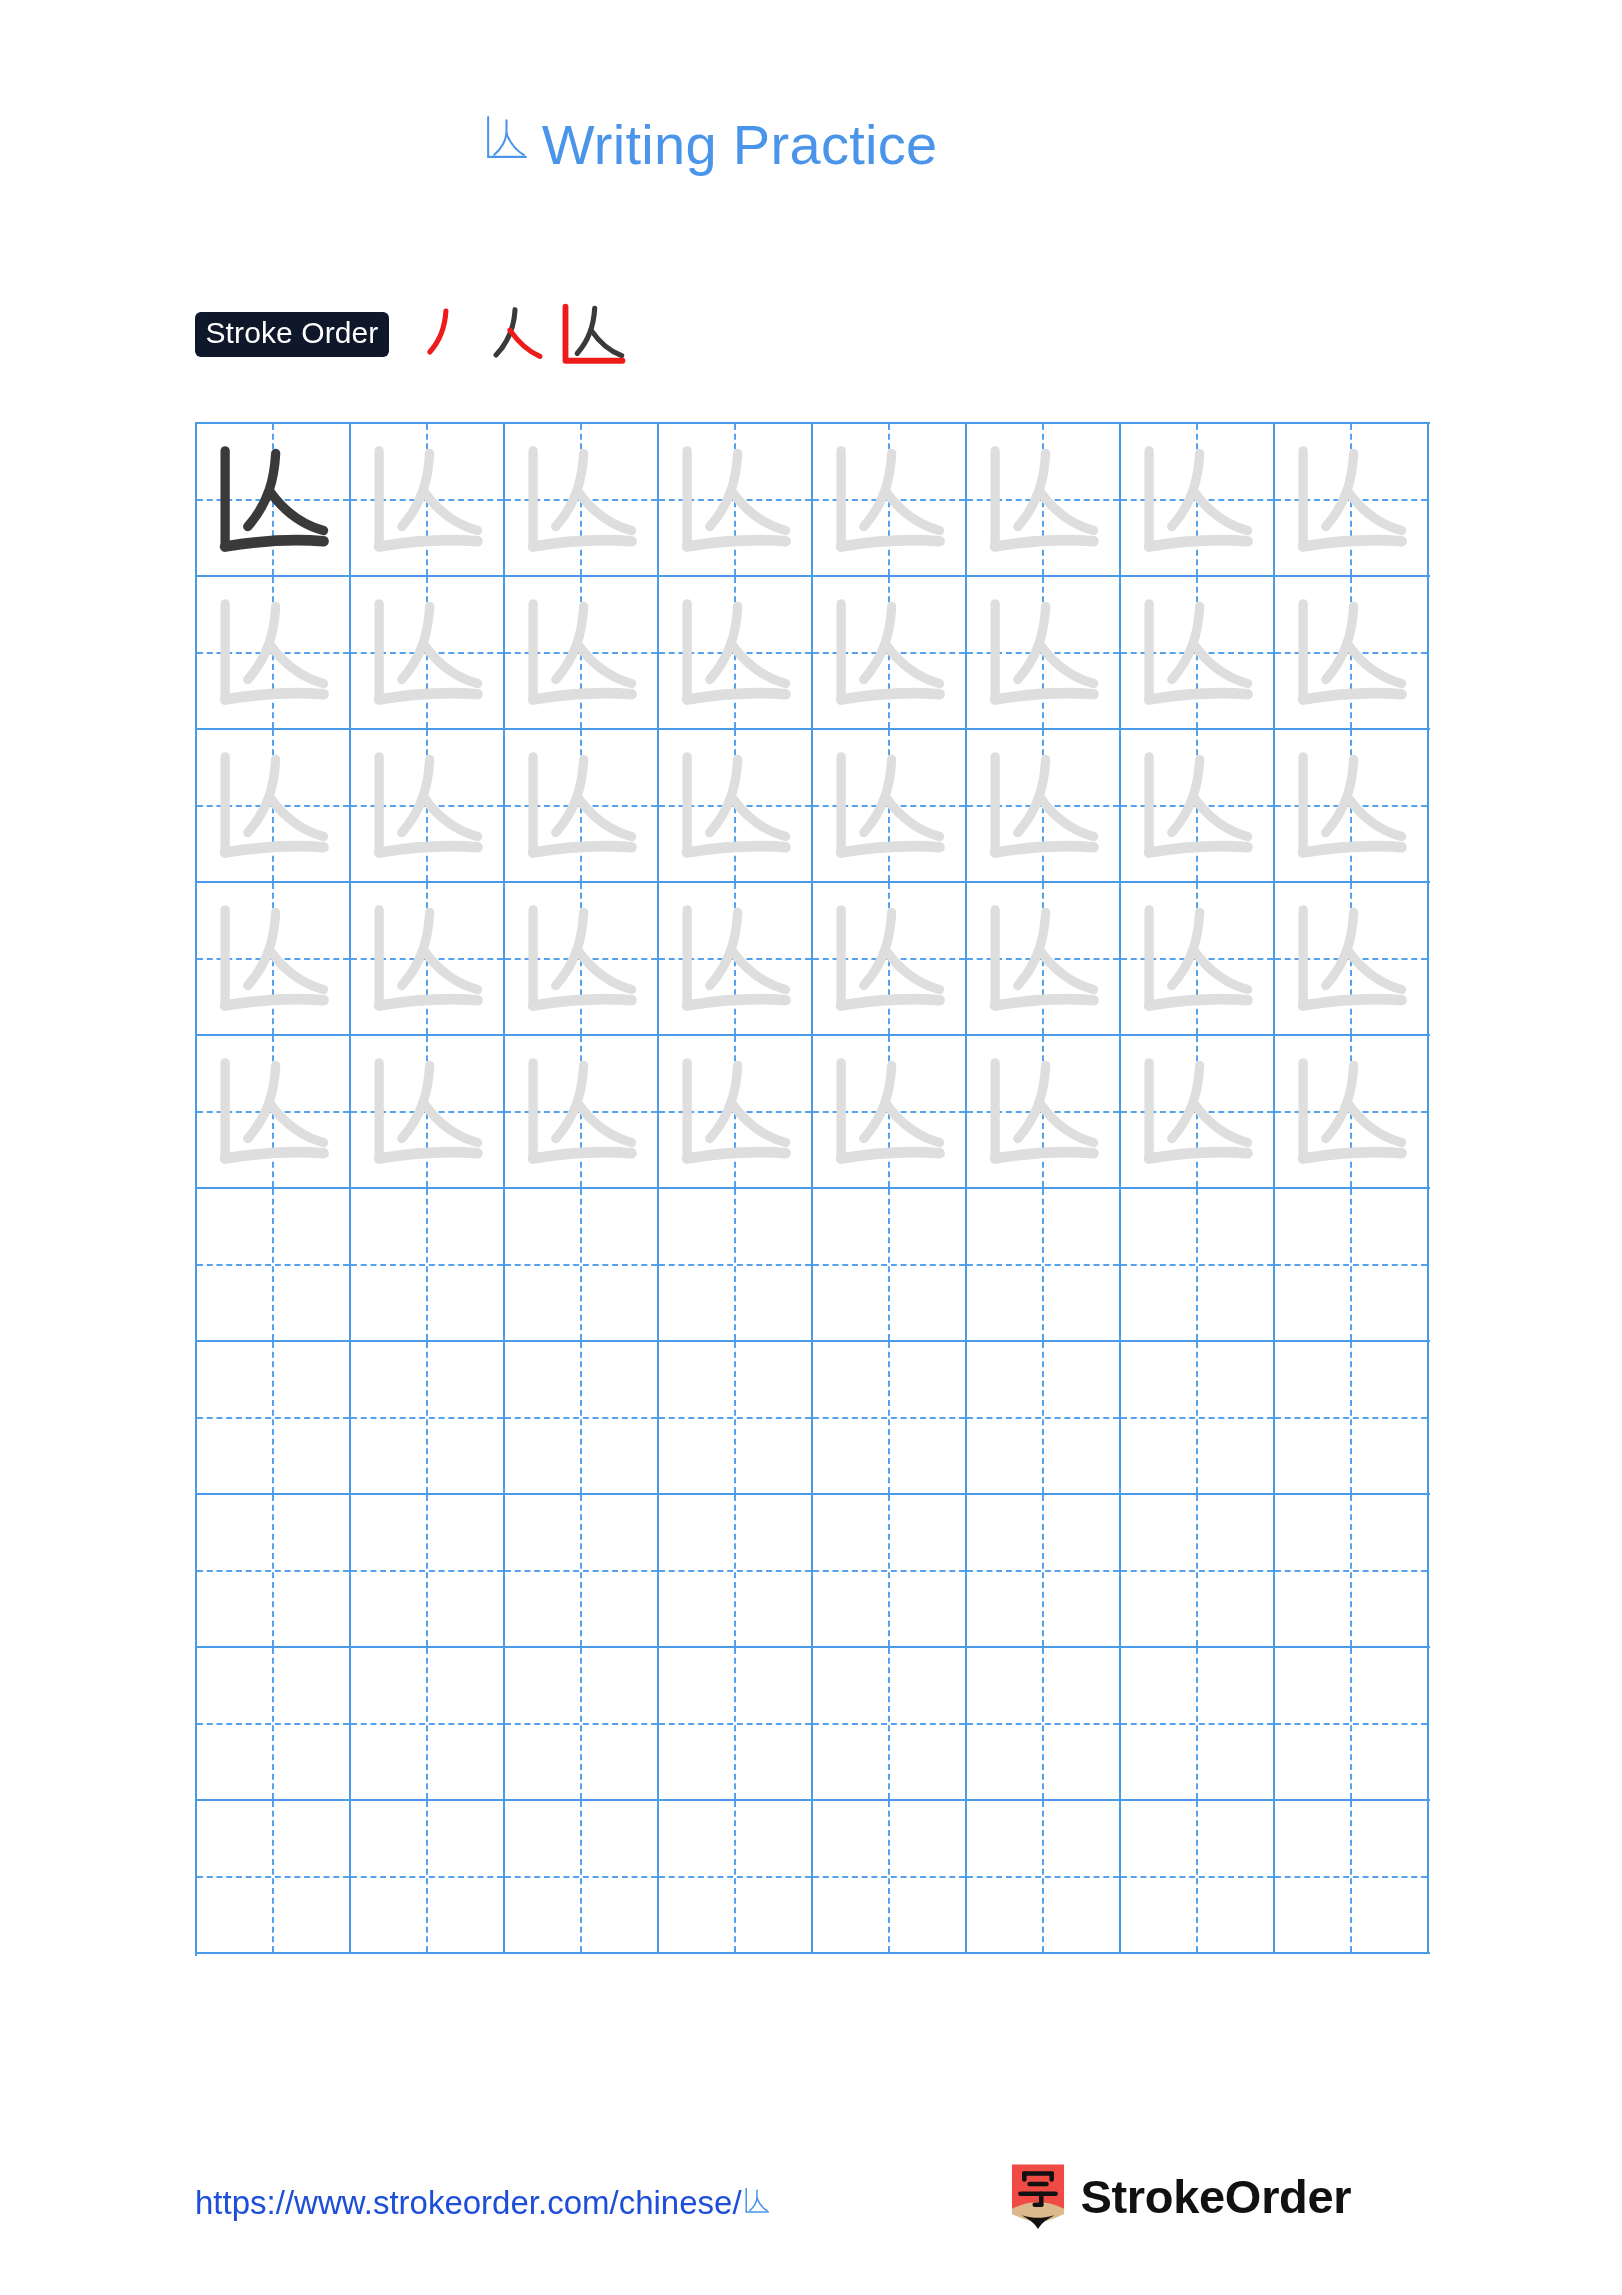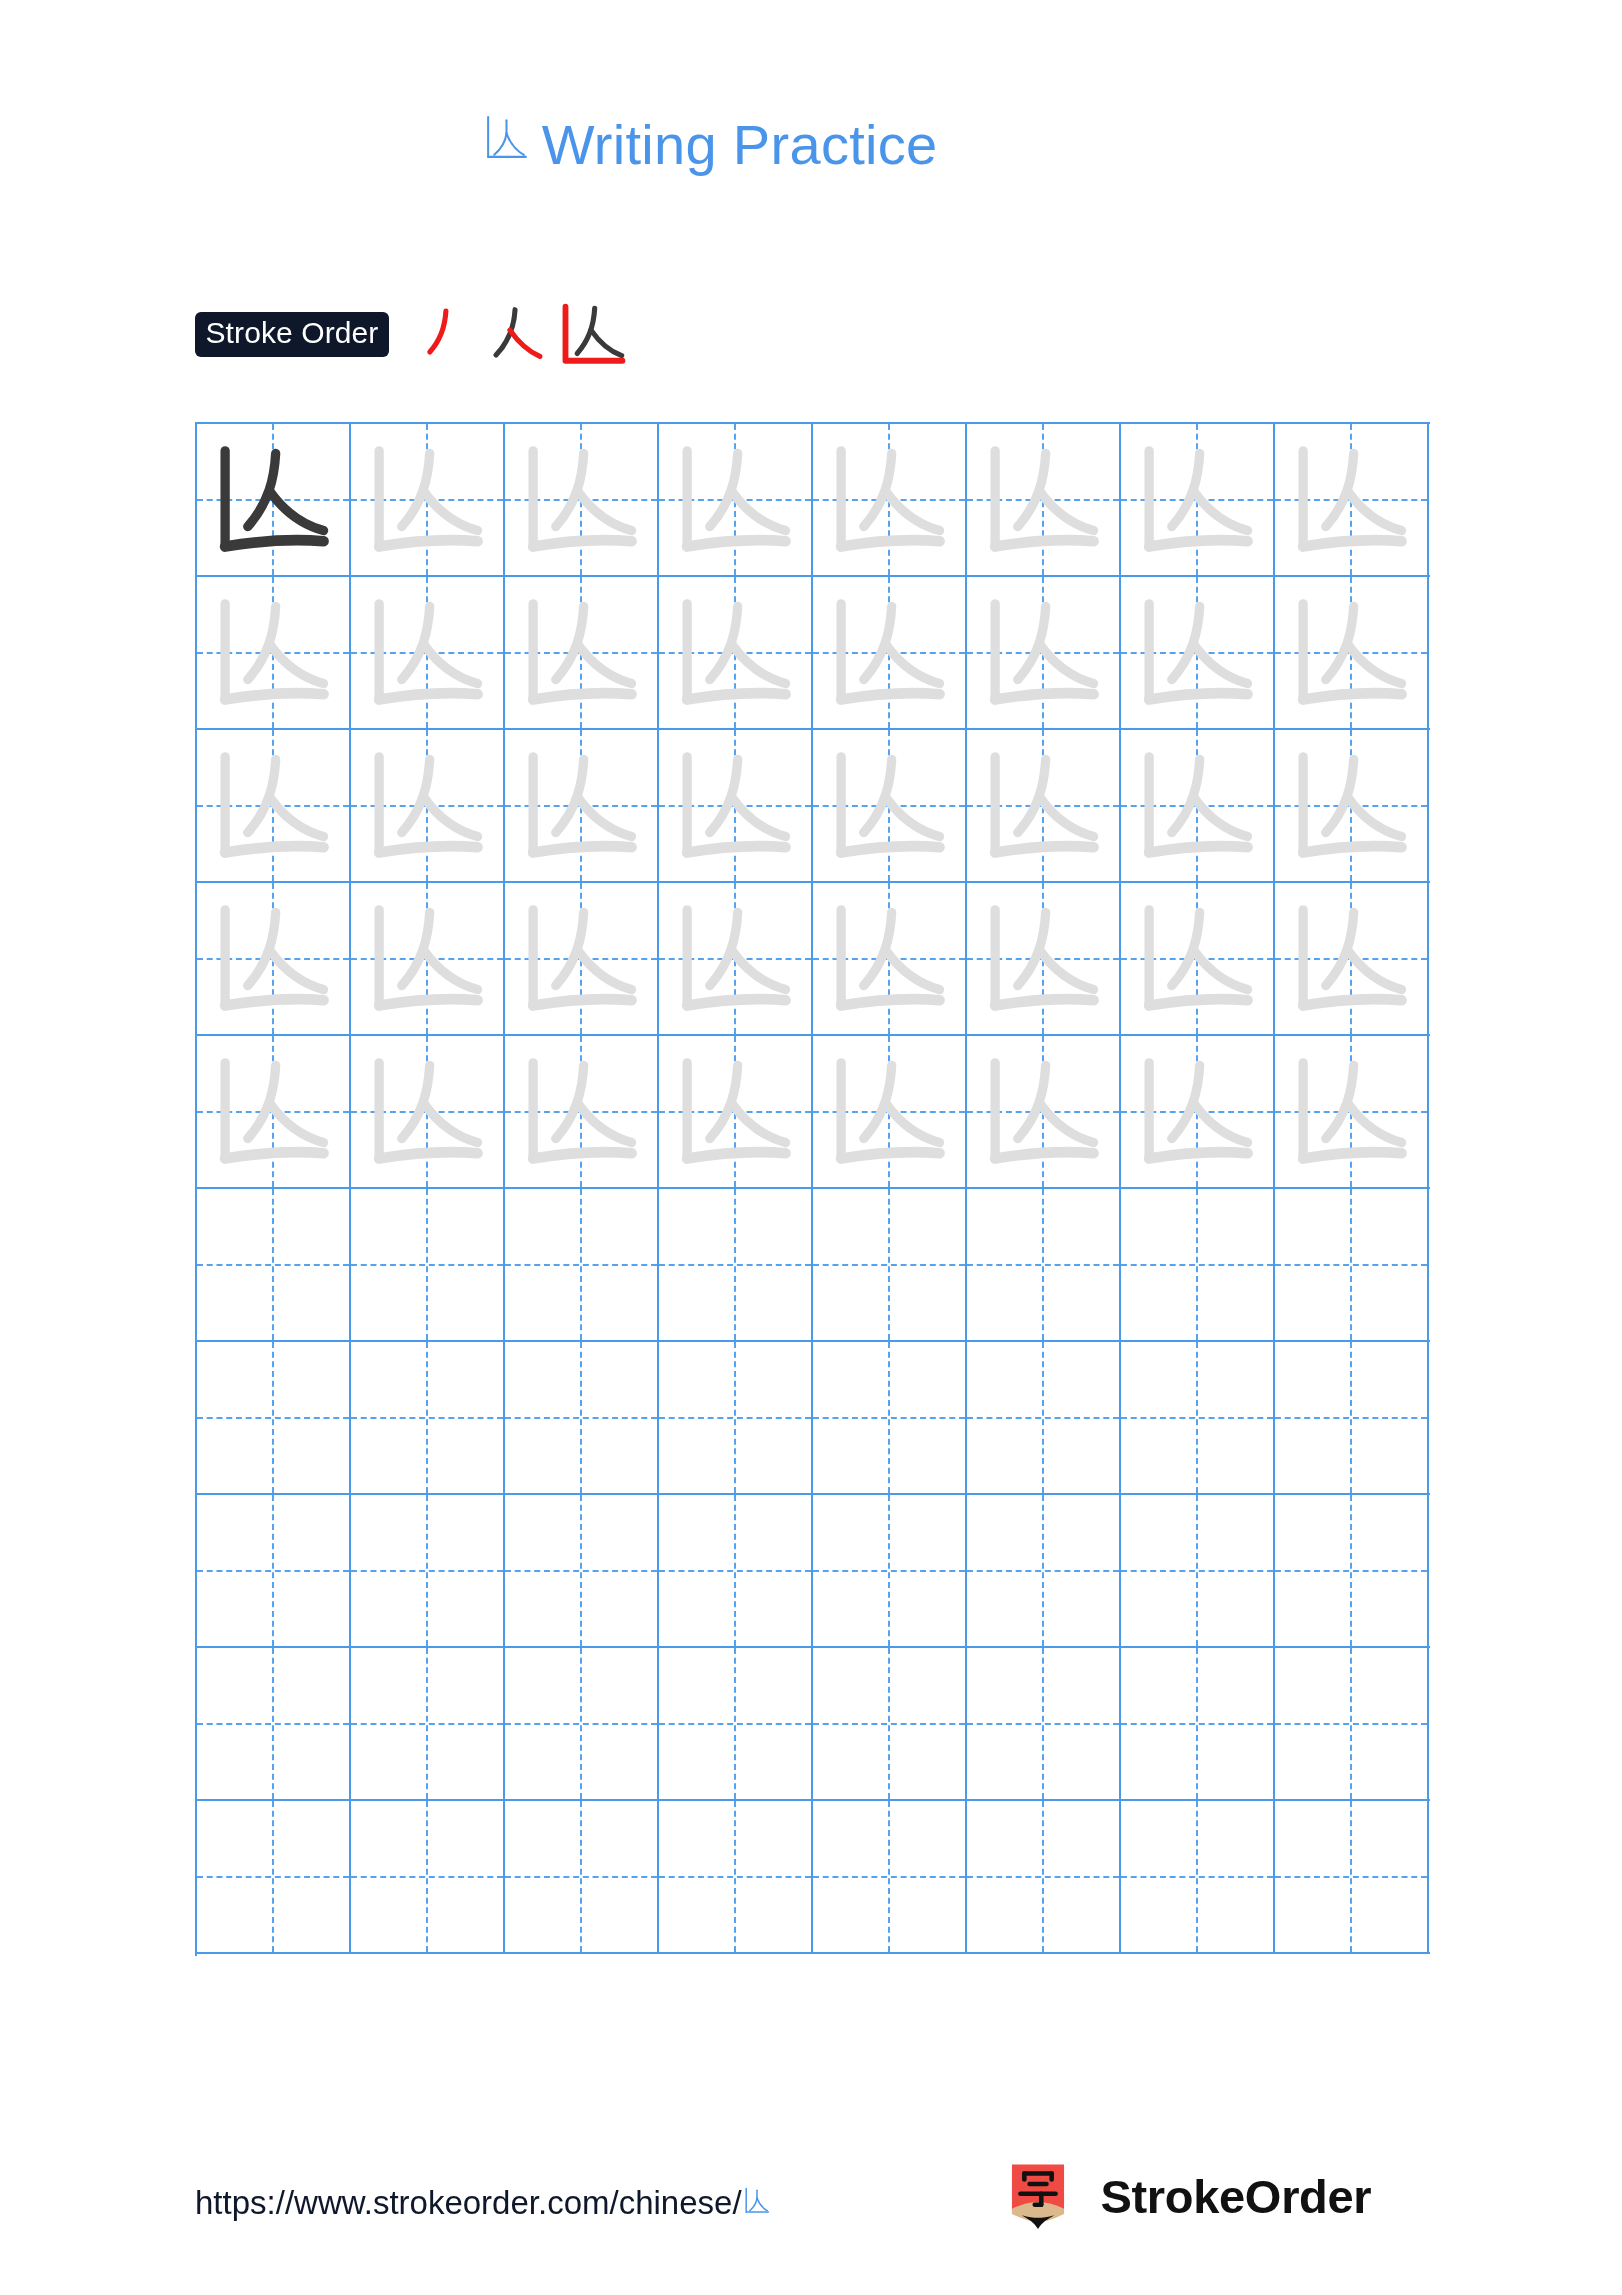--- a/index.html
+++ b/index.html
@@ -121,39 +121,38 @@
     z-index: 2;
   }
   .cell-char svg { display:block; width:100%; height:100%; }
 
   
   .footer-url {
     position: absolute;
     left: 195px;
     top: 2184px;
     font-size: 33px;
-    color: #0f172a;
+    color: #1d4ed8;
     letter-spacing: 0px;
     white-space: nowrap;
     line-height: 1.1;
   }
   .footer-url .u-char {
     display: inline-block;
     vertical-align: -2.6px;
   }
   .footer-url .u-char svg { display:block; }
 
   .footer-logo {
     position: absolute;
     left: 1010px;
     top: 2165px;
     display: flex;
     align-items: center;
     height: 63px;
-    gap: 20px;
   }
   .logo-mark {
     width: 56px;
     height: 68px;
     position: relative;
     margin-right: 14.4px;
     flex: 0 0 auto;
   }
   .logo-mark svg { display:block; }
   .logo-text {

